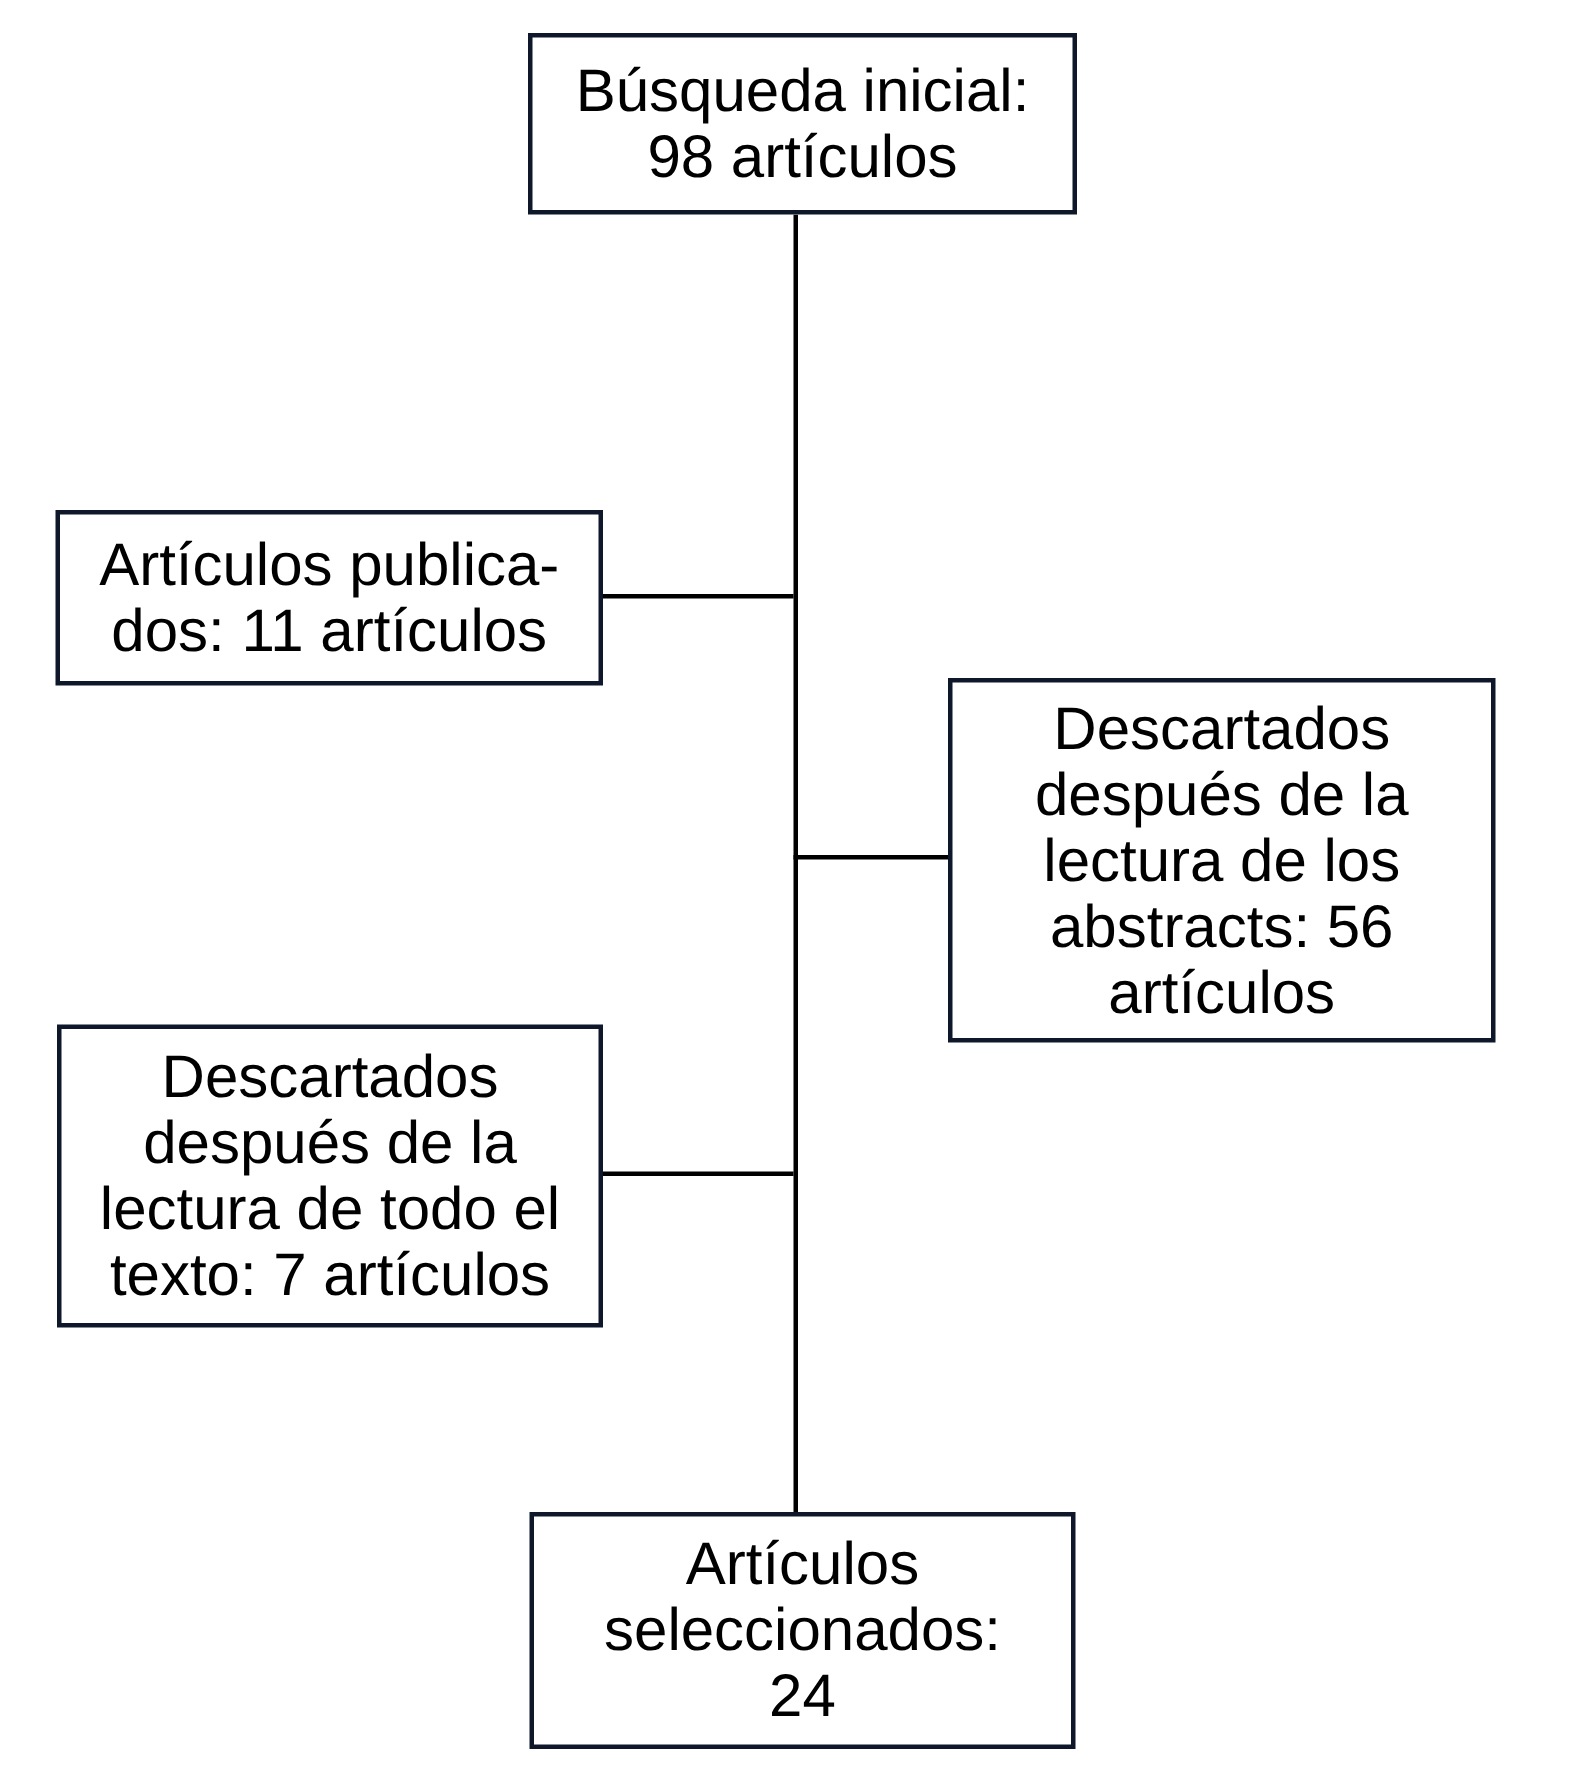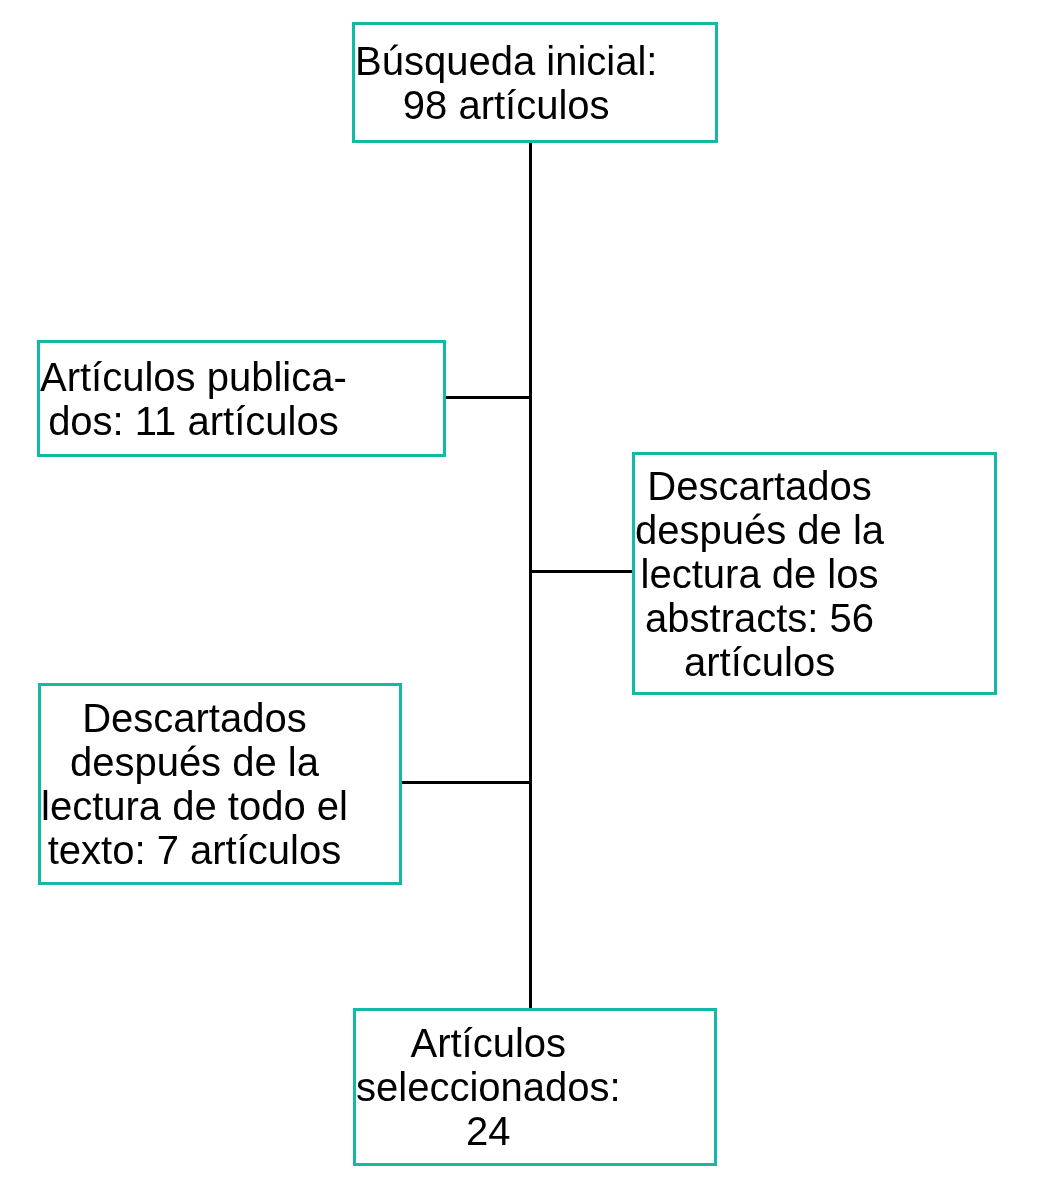--- a/index.html
+++ b/index.html
@@ -8,37 +8,38 @@
     position: relative;
     width: 1051px;
     height: 1186px;
     background: #ffffff;
     font-family: "Liberation Sans", sans-serif;
     color: #000000;
     overflow: hidden;
   }
   .node {
     position: absolute;
-    border: 3px solid #14b8a6;
+    border: 3px solid #0f172a;
     background: #ffffff;
     display: flex;
     align-items: center;
+    justify-content: center;
   }
   .node-label {
     white-space: pre-line;
     text-align: center;
     font-size: 40px;
     line-height: 44px;
     color: #000000;
   }
   .line { position: absolute; background: #000000; }
 
   
   #node-initial   { left: 352px; top: 22px;   width: 366px; height: 121px; }
-  #node-published { left: 37px;  top: 340px;  width: 409px; height: 117px; }
+  #node-published { left: 37px;  top: 340px;  width: 365px; height: 117px; }
   #node-abstracts { left: 632px; top: 452px;  width: 365px; height: 243px; }
   #node-fulltext  { left: 38px;  top: 683px;  width: 364px; height: 202px; }
   #node-selected  { left: 353px; top: 1008px; width: 364px; height: 158px; }
 
   #trunk          { left: 529px; top: 143px; width: 3px;   height: 865px; }
   #conn-published { left: 402px; top: 396px; width: 127px; height: 3px; }
   #conn-abstracts { left: 529px; top: 570px; width: 103px; height: 3px; }
   #conn-fulltext  { left: 402px; top: 781px; width: 127px; height: 3px; }
 </style>
 </head>

